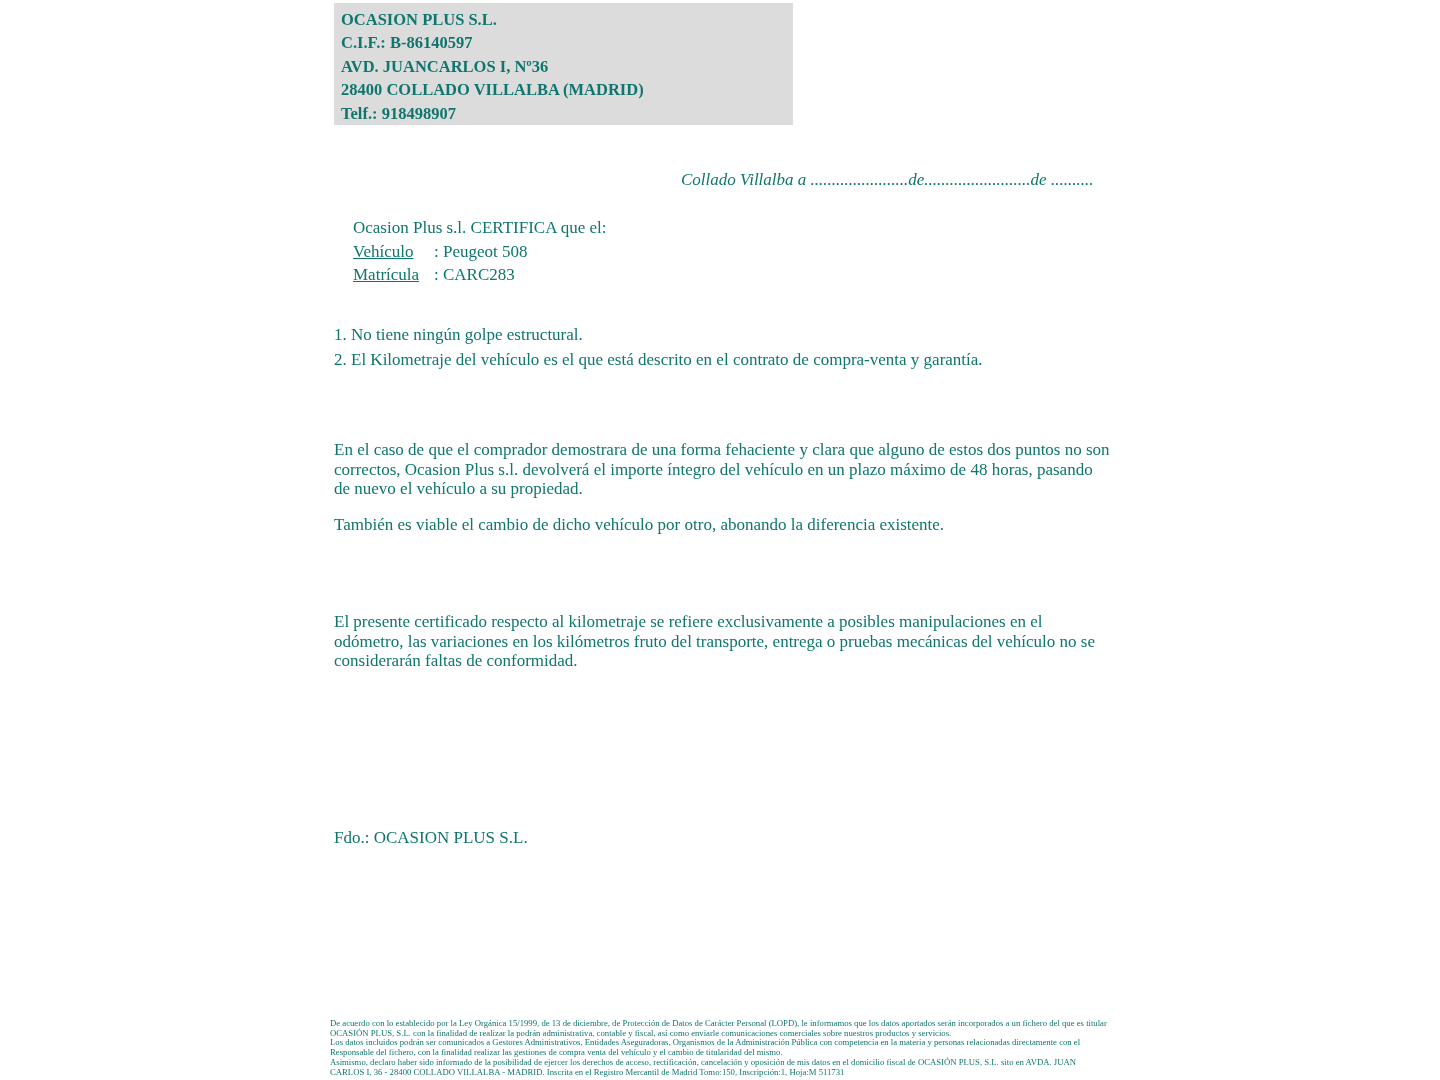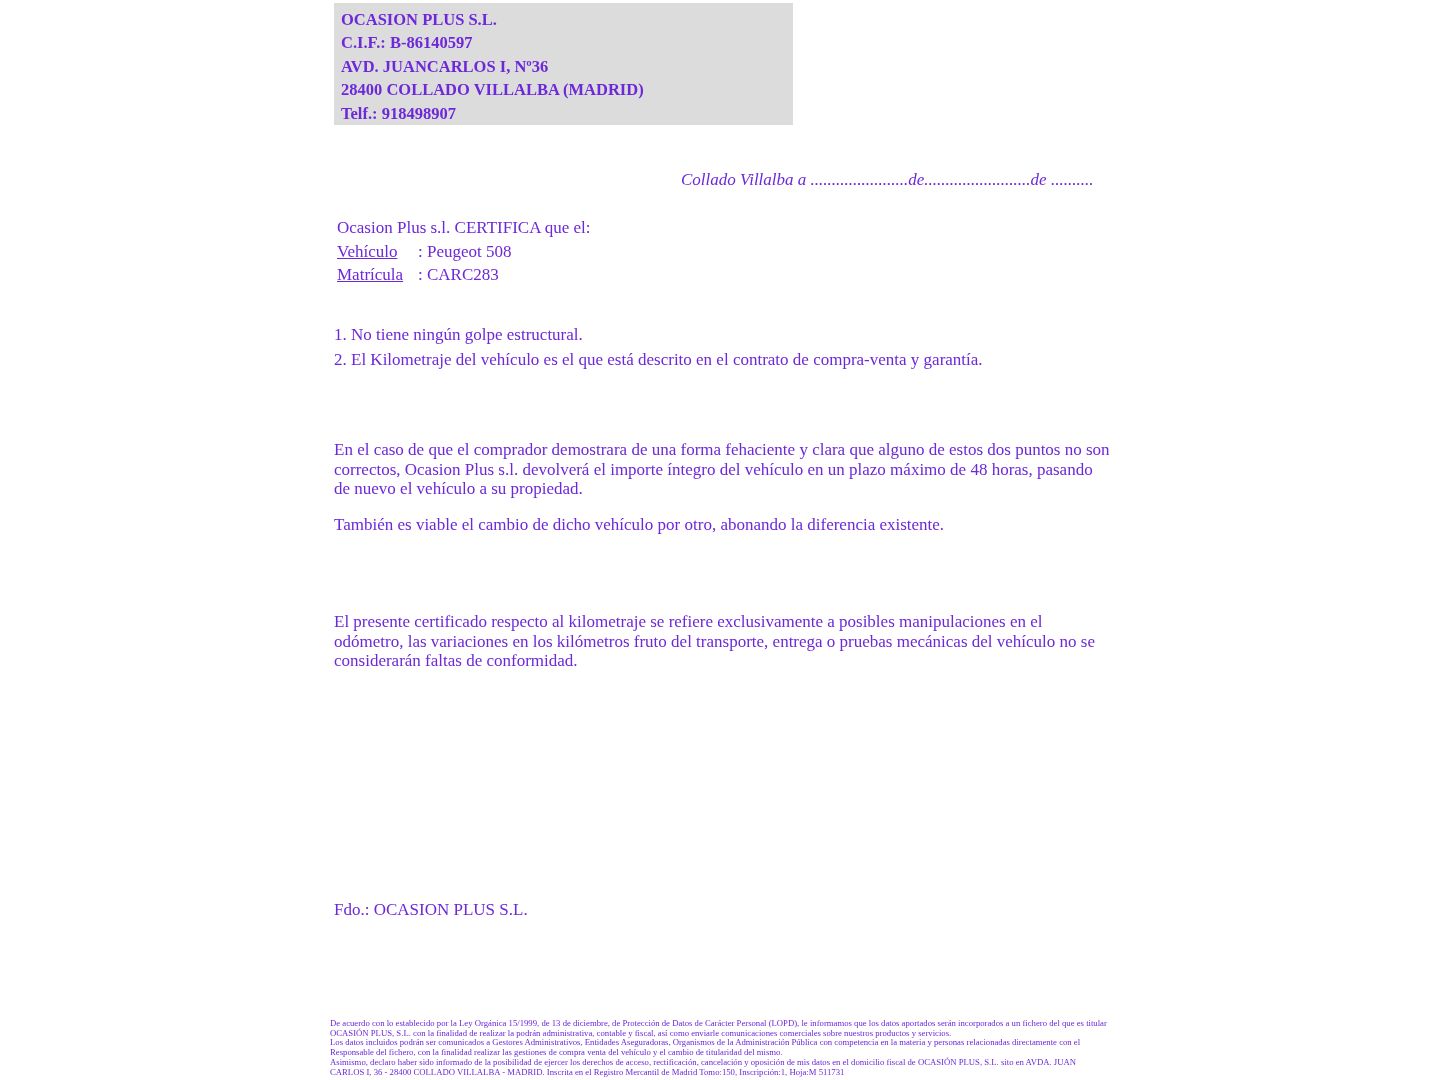--- a/index.html
+++ b/index.html
@@ -1,51 +1,51 @@
 <!DOCTYPE html>
 <html><head>
 <meta charset="utf-8">
 <style>
   html, body { margin:0; padding:0; background:#ffffff; }
   .page {
     position:relative; width:1440px; height:1080px;
-    background:#ffffff; color:#6d28d9;
+    background:#ffffff; color:#0f766e;
     font-family:"Liberation Serif", serif;
     overflow:hidden;
   }
   .company-box {
     position:absolute; left:334px; top:3px; width:459px; height:122px;
     background:#dcdcdc; box-sizing:border-box; padding:5px 0 0 7px;
   }
   .company-box .box-line {
     font-weight:bold; font-size:16.5px; line-height:23.4px; white-space:nowrap;
   }
   .date-line {
     position:absolute; left:681px; top:170px; font-size:17px; white-space:nowrap;font-style:italic;
   }
-  .certify { position:absolute; left:337px; top:216px; font-size:17px; }
+  .certify { position:absolute; left:353px; top:216px; font-size:17px; }
   .certify .intro { line-height:23.5px; white-space:nowrap; }
   .field-row { line-height:23.5px; white-space:nowrap; }
   .field-label { display:inline-block; width:81px; text-decoration:underline; }
   .field-sep { display:inline; }
   .point {
     position:absolute; left:334px; font-size:17px; white-space:nowrap;
   }
   .point-1 { top:325px; }
   .point-2 { top:350px; }
   .para {
     position:absolute; left:334px; width:776px;
     font-size:17px; line-height:19.6px;
   }
   .para-1 { top:440px; }
   .para-2 { top:515px; }
   .para-3 { top:555px; }
   .para-4 { top:612px; }
   .signature {
-    position:absolute; left:334px; top:900px; font-size:17px; white-space:nowrap;
+    position:absolute; left:334px; top:828px; font-size:17px; white-space:nowrap;
   }
   .legal {
     position:absolute; left:330px; top:1019px; width:1100px;
     font-size:8.7px; line-height:9.7px;
   }
   .legal .legal-line { white-space:nowrap; }
 </style>
 </head>
 <body>
 

